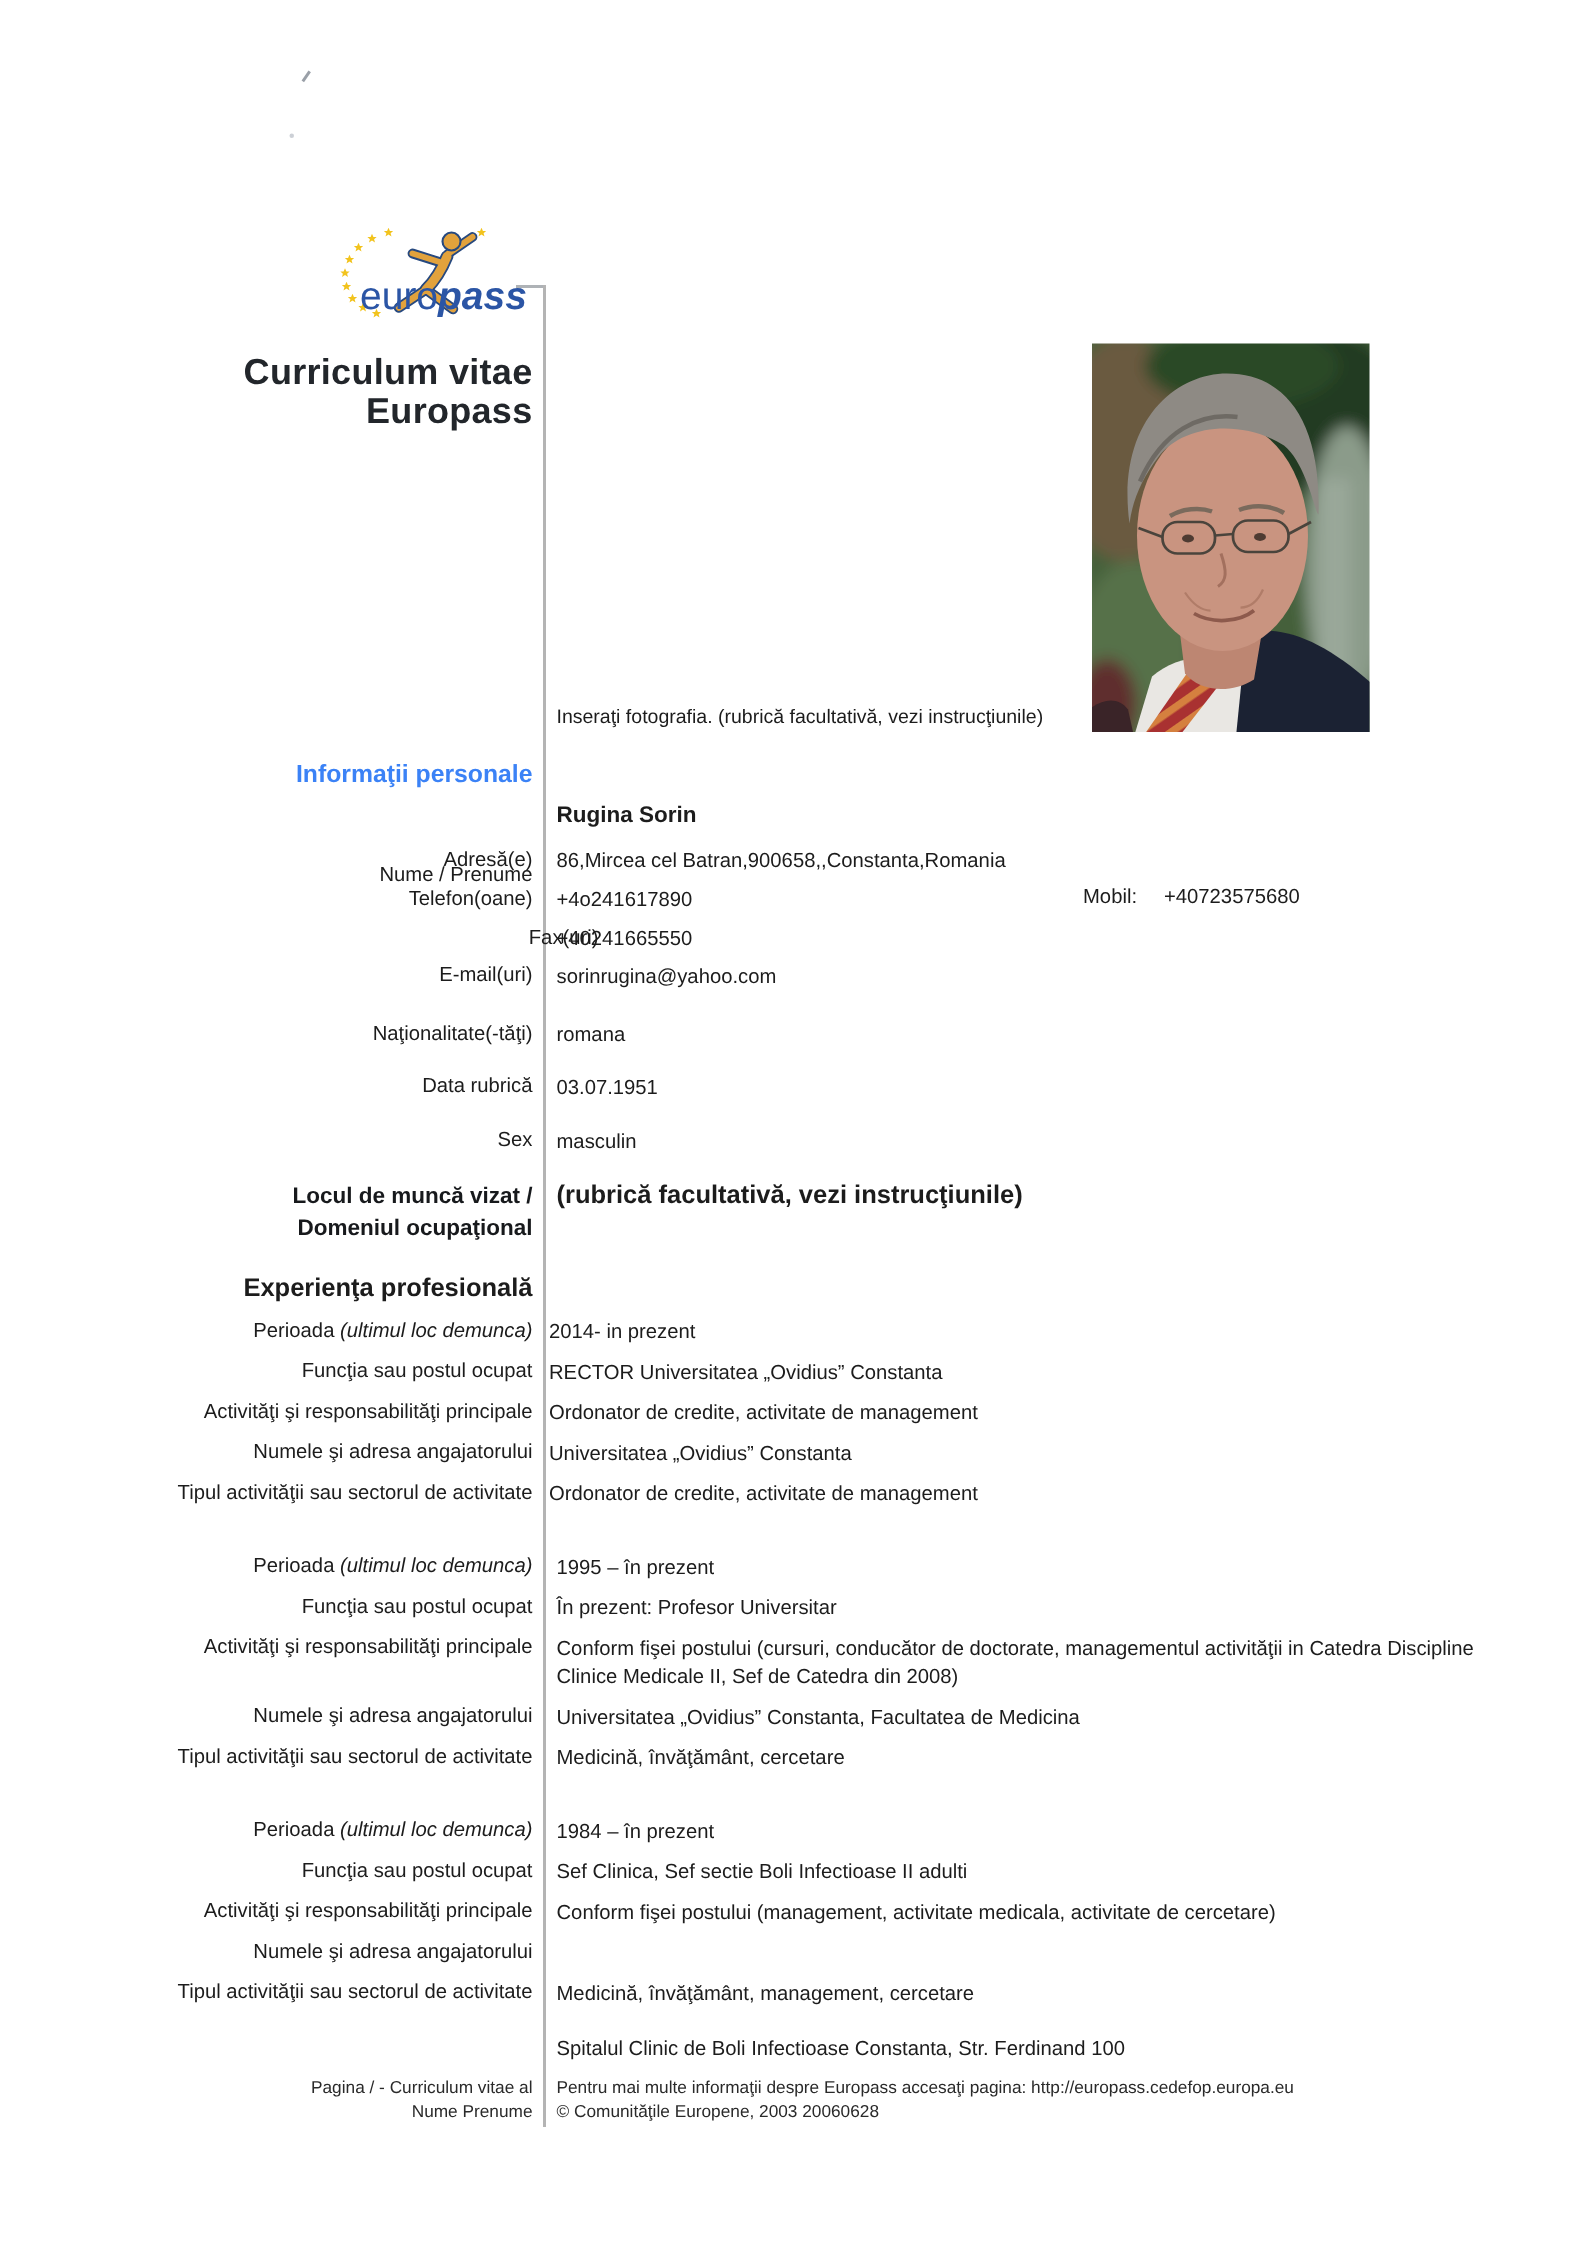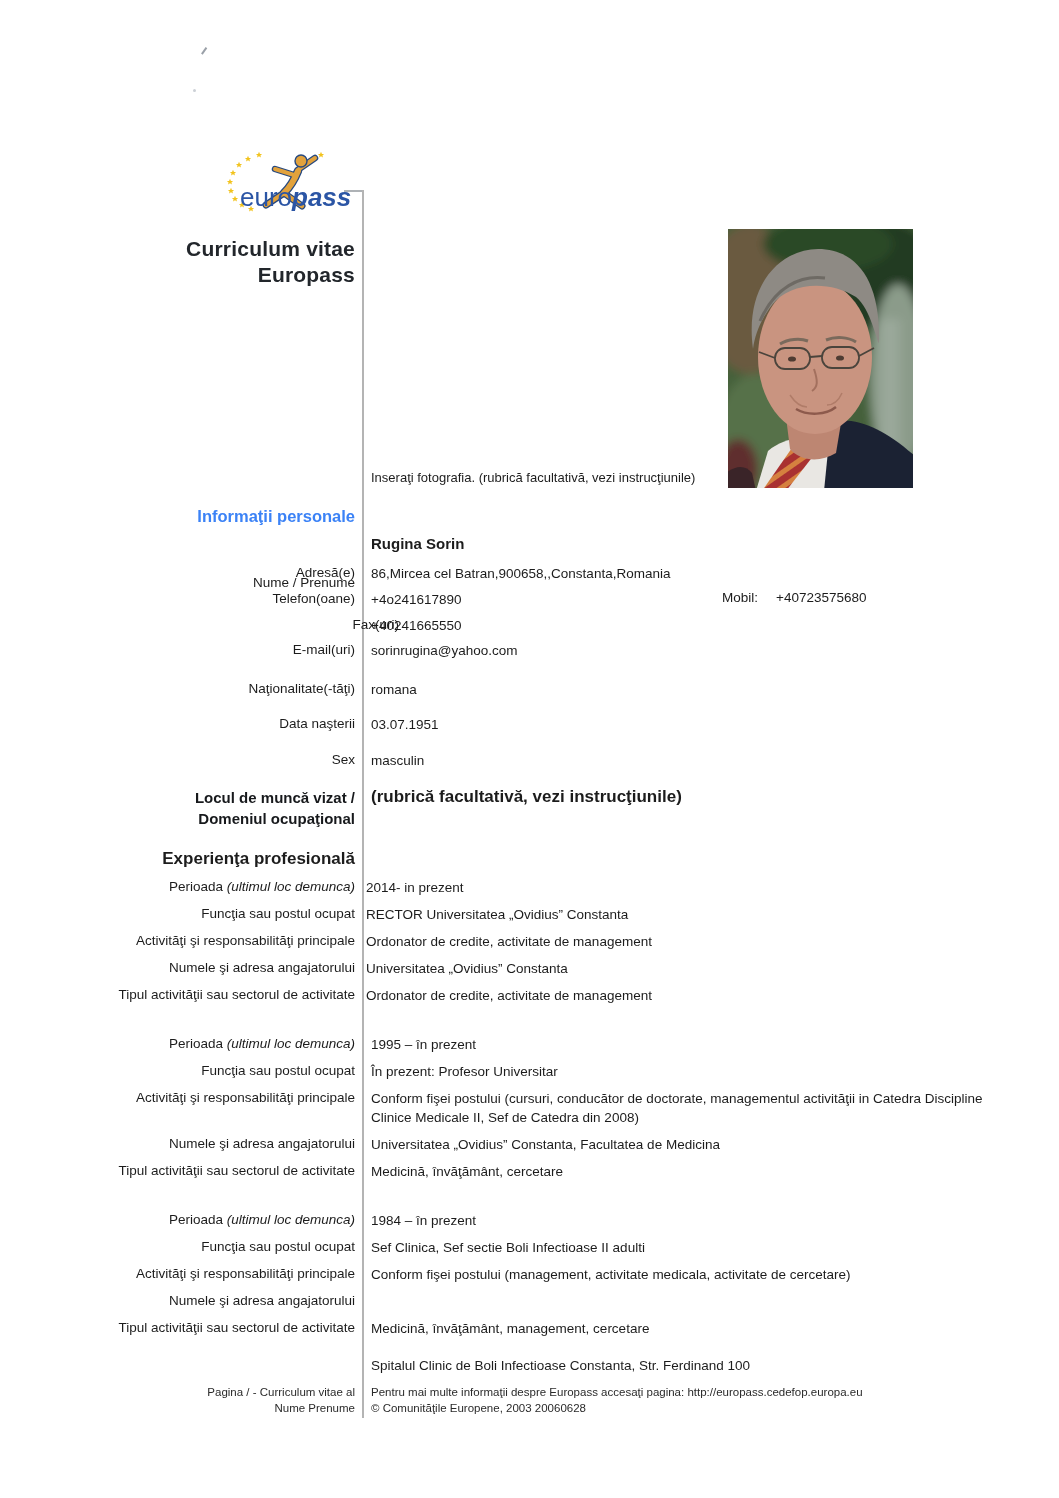--- a/index.html
+++ b/index.html
@@ -16,21 +16,21 @@
   .val {
     position:absolute; left:371px; width:652px;
     font-size:13.5px; line-height:19px; color:#1c1c1c;
   }
   .bold { font-weight:bold; }
   .it { font-style:italic; }
   .section-h { font-size:16.5px; font-weight:bold; color:#3b82f6; }
   .big-h { font-size:15px; font-weight:bold; color:#17191c; }
   .cv-title {
     position:absolute; top:236px; left:0; width:355px; text-align:right;
-    font-size:21px; font-weight:bold; line-height:26px; color:#22262b;
+    font-size:24px; font-weight:bold; line-height:26px; color:#22262b;
     letter-spacing:0.2px;
   }
   
   .divider-v { position:absolute; left:362px; top:190px; width:1.5px; height:1202px; background:#b4b4b4; }
   .divider-v-footer { position:absolute; left:362px; top:1382px; width:1.5px; height:36px; background:#b4b4b4; }
   .divider-h-top { position:absolute; left:344px; top:190px; width:19px; height:1.5px; background:#aeb2b6; }
   
   .photo { position:absolute; top:229px; left:728px; width:185px; height:259px; }
   .caption {
     position:absolute; top:469px; left:371px; width:360px;
@@ -197,21 +197,21 @@
   </div>
   <div>
     <div class="lbl" style="top:641px;">E-mail(uri)</div>
     <div class="val" style="top:641px;">sorinrugina@yahoo.com</div>
   </div>
   <div>
     <div class="lbl" style="top:680px;">Naţionalitate(-tăţi)</div>
     <div class="val" style="top:680px;">romana</div>
   </div>
   <div>
-    <div class="lbl" style="top:715px;">Data naşterii</div>
+    <div class="lbl" style="top:715px;">Data rubrică</div>
     <div class="val" style="top:715px;">03.07.1951</div>
   </div>
   <div>
     <div class="lbl" style="top:751px;">Sex</div>
     <div class="val" style="top:751px;">masculin</div>
   </div>
 
   <div>
     <div class="lbl big-h" style="top:787px; line-height:21px;">
       <div>Locul de muncă vizat /</div>

